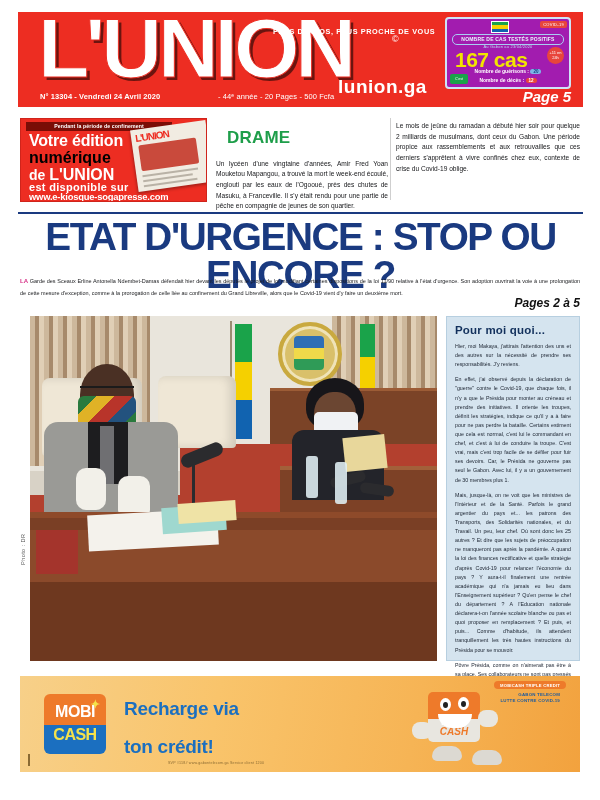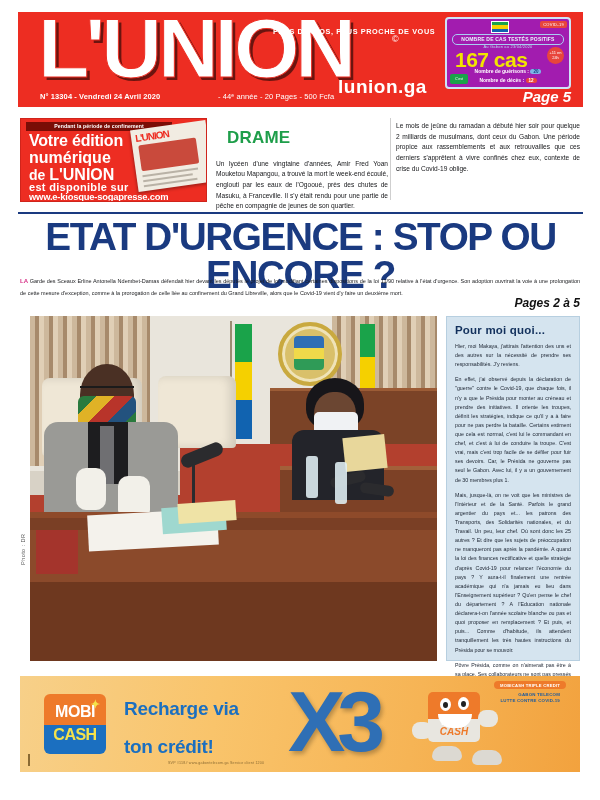--- a/index.html
+++ b/index.html
@@ -34,21 +34,21 @@
   .covid-pill{display:inline-block;background:#7fb3e8;color:#0c3f7d;border-radius:6px;padding:0 3px;font-size:4.5px;}
   .covid-pill.red{background:#e8453c;color:#fff;}
   .covid-corner{position:absolute;left:3px;bottom:3px;width:18px;height:10px;background:#1aa34a;border-radius:2px;
       color:#fff;font-size:3.5px;text-align:center;line-height:10px;}
 
   
   .promo{position:absolute;left:20px;top:118px;width:185px;height:82px;background:#ed2d22;border:1px solid #d0241b;overflow:hidden;}
   .promo-band{position:absolute;left:5px;top:3px;width:146px;height:9px;background:#7a0d06;color:#fff;font-size:5.2px;
       font-weight:bold;text-align:center;line-height:9px;letter-spacing:.1px;}
   .promo-l1{position:absolute;left:8px;top:13px;color:#fff;font-size:16px;font-weight:bold;letter-spacing:-.2px;}
-  .promo-l2{position:absolute;left:8px;top:30px;color:#ffffff;font-size:16px;font-weight:bold;}
+  .promo-l2{position:absolute;left:8px;top:30px;color:#000000;font-size:16px;font-weight:bold;}
   .promo-l3{position:absolute;left:8px;top:47px;color:#fff;font-size:14px;font-weight:bold;}
   .promo-l3 .u{font-size:16px;}
   .promo-l4{position:absolute;left:8px;top:62px;color:#fff;font-size:11px;font-weight:bold;letter-spacing:.3px;}
   .promo-url{position:absolute;left:8px;top:72px;color:#fff;font-size:9.4px;font-weight:bold;letter-spacing:-.2px;}
   .promo-paper{position:absolute;right:-4px;top:6px;width:76px;height:62px;background:#f1ece2;transform:rotate(-8deg);
       box-shadow:-1px 2px 3px rgba(0,0,0,.3);overflow:hidden;}
   .promo-paper .ph{position:absolute;left:4px;top:3px;font-size:10px;font-weight:bold;color:#ed2d22;letter-spacing:-1px;}
   .promo-paper .pimg{position:absolute;left:6px;top:16px;width:58px;height:26px;background:#c94a3c;border-radius:2px;}
   .promo-paper .pl{position:absolute;left:6px;height:2px;background:#b9b2a6;}
 
@@ -292,21 +292,20 @@
   </div>
 
   <div class="ad">
     <div class="ad-logo">
       <span class="star">✦</span>
       <span class="m">MOBI</span>
       <span class="c">CASH</span>
     </div>
     <div class="ad-t1">Recharge via</div>
     <div class="ad-t3">ton crédit!</div>
-    <div class="ad-x3">X3</div>
     <div class="ad-mascot">
       <span class="mm">MOBI</span>
       <span class="cc">CASH</span>
     </div>
     <div class="ad-eye ad-e1"></div>
     <div class="ad-eye ad-e2"></div>
     <div class="ad-smile"></div>
     <div class="ad-hand ad-h1"></div>
     <div class="ad-hand ad-h2"></div>
     <div class="ad-shoe ad-s1"></div>

